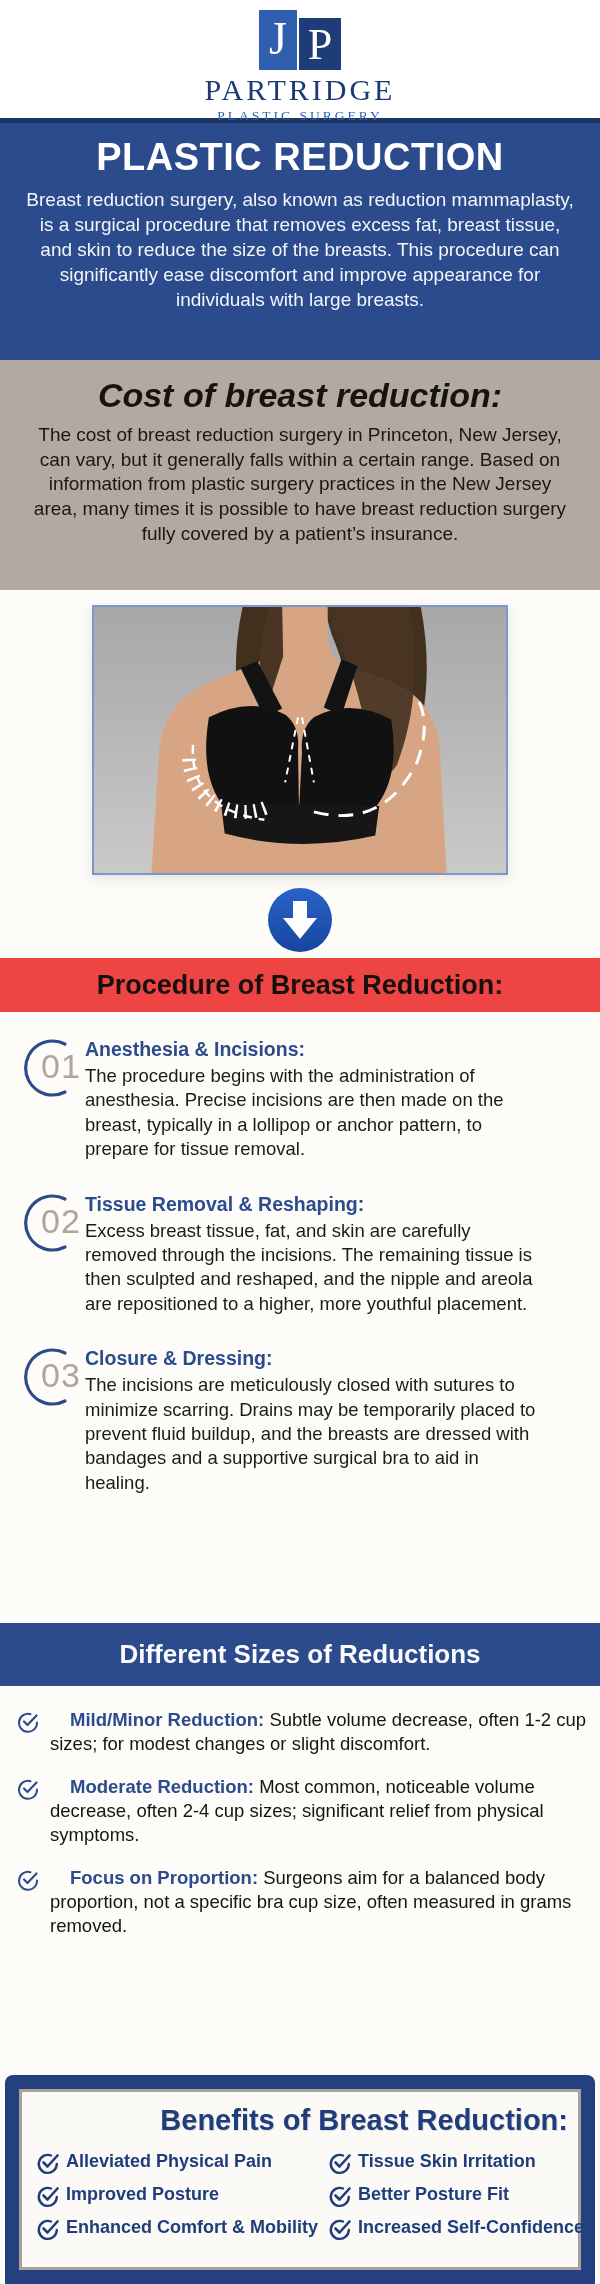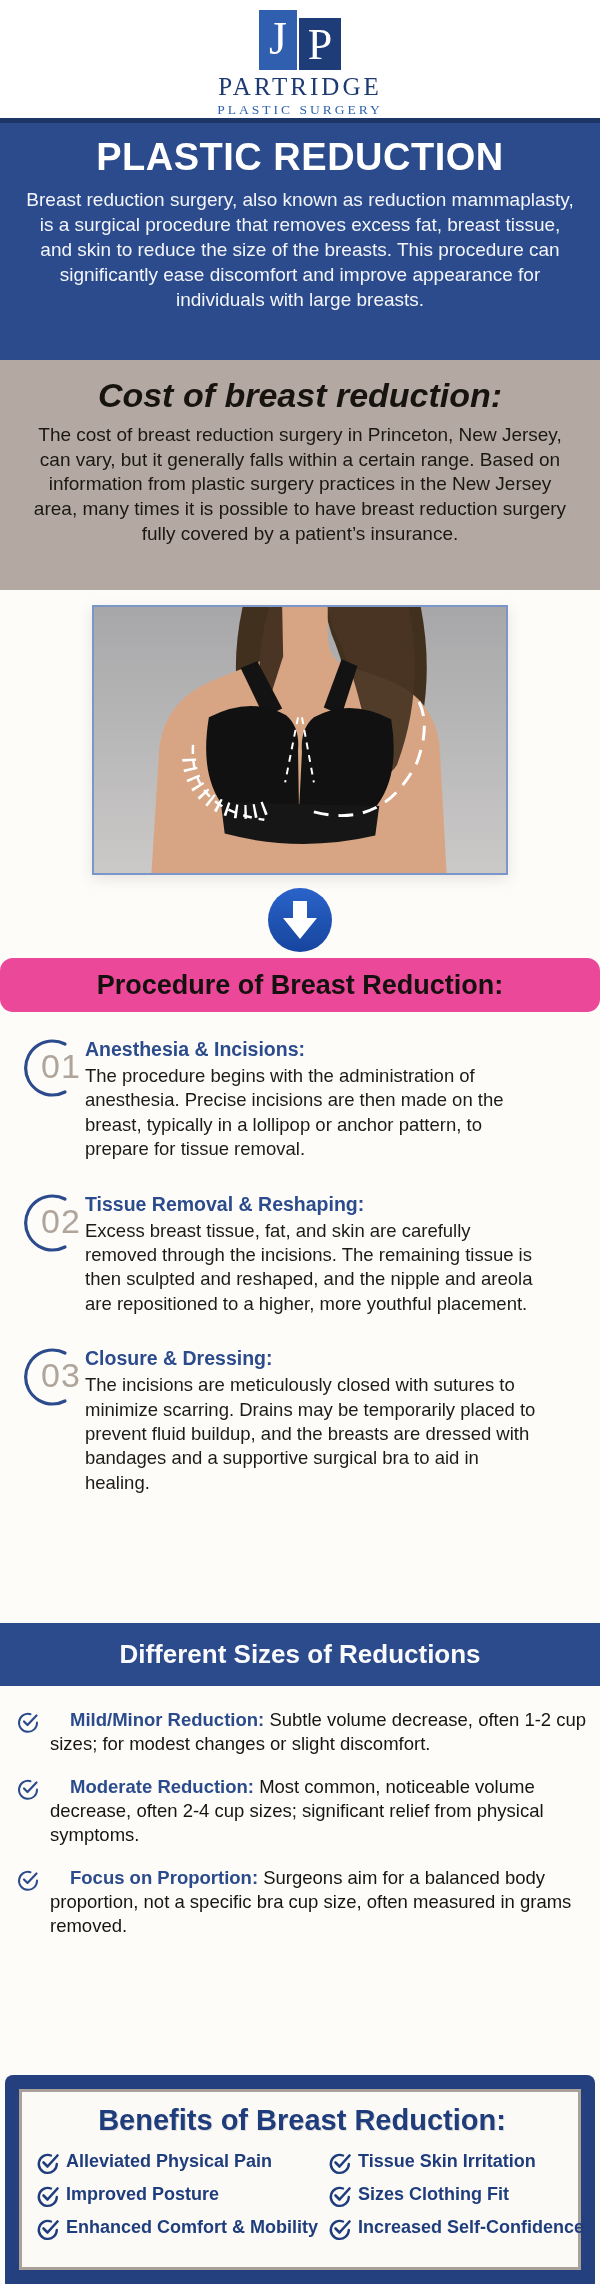--- a/index.html
+++ b/index.html
@@ -6,41 +6,41 @@
   html,body { width:600px; }
   body { font-family:"Liberation Sans","DejaVu Sans",sans-serif; background:#ffffff; }
   .page { width:600px; height:2284px; overflow:hidden; background:#fdfcf9; position:relative; }
 
   
   .logo-sec { height:118px; background:#ffffff; display:flex; flex-direction:column; align-items:center; justify-content:flex-start; padding-top:10px; }
   .logo-mark { display:flex; align-items:flex-end; gap:2px; height:60px; }
   .logo-block { color:#fff; font-family:"Liberation Serif","DejaVu Serif",serif; display:flex; align-items:center; justify-content:center; }
   .logo-j { width:38px; height:60px; background:#2f5fae; font-size:46px; padding-bottom:4px; }
   .logo-p { width:42px; height:52px; background:#1e3c78; font-size:44px; }
-  .logo-name { font-family:"Liberation Serif","DejaVu Serif",serif; color:#1d3a72; font-size:25px; letter-spacing:3px; margin-top:3px; font-weight:400; }
+  .logo-name { font-family:"Liberation Serif","DejaVu Serif",serif; color:#1d3a72; font-size:30px; letter-spacing:3px; margin-top:3px; font-weight:400; }
   .logo-tag { font-family:"Liberation Serif","DejaVu Serif",serif; color:#2e62b0; font-size:13.5px; letter-spacing:3px; margin-top:1px; }
 
   
   .hero { height:242px; background:#2b4b8c; border-top:5px solid #1c3766; color:#fff; text-align:center; padding:13px 26px 0; }
   .hero h1 { font-size:38px; font-weight:800; letter-spacing:0.5px; margin-bottom:9px; }
   .hero p { font-size:19px; line-height:1.31; font-weight:500; color:#f3f5fa; }
 
   
   .cost { height:230px; background:#b3a9a2; text-align:center; padding:16px 28px 0; }
   .cost h2 { font-size:34px; font-weight:800; color:#17130f; margin-bottom:8px;font-style:italic; }
   .cost p { font-size:19px; line-height:1.3; color:#1b1713; font-weight:500; }
 
   
   .photo-sec { height:368px; background:#fdfcf9; text-align:center; padding-top:15px; }
   .photo-frame { width:416px; height:270px; margin:0 auto; border:2px solid #7b96c8; background:#b9b9ba; box-shadow:0 4px 14px rgba(0,0,0,0.10); }
   .photo-frame svg { display:block; width:100%; height:100%; }
   .down-arrow { margin:13px auto 0; width:64px; height:64px; }
 
   
-  .proc-band { height:54px; background:#ec4899; display:flex; align-items:center; justify-content:center;border-radius:13px; }
+  .proc-band { height:54px; background:#ef4444; display:flex; align-items:center; justify-content:center; }
   .proc-band h2 { font-size:27px; font-weight:800; color:#15110e; }
 
   
   .steps { height:611px; background:#fdfcf9; padding:26px 55px 0 85px; }
   .step { position:relative; margin-bottom:31px; }
   .badge { position:absolute; left:-70px; top:-4px; width:72px; height:68px; }
   .badge svg { position:absolute; left:0; top:0; }
   .badge .num { position:absolute; left:26px; top:13px; font-size:34px; color:#b0a59b; font-weight:500; letter-spacing:1px; }
   .step h3 { color:#2b4b8c; font-size:19.5px; font-weight:700; margin-bottom:3px; }
   .step p { color:#1d1b19; font-size:18.5px; line-height:1.32; font-weight:500; }
@@ -50,21 +50,21 @@
   .sizes-band h2 { color:#fbfbfd; font-size:26px; font-weight:700; }
   .sizes { height:389px; background:#fdfcf9; padding:22px 8px 0 16px; }
   .size-item { display:flex; gap:8px; margin-bottom:19px; }
   .size-item .ck { flex:0 0 26px; padding-top:2px; }
   .size-item .txt { font-size:18.5px; line-height:1.3; color:#171513; font-weight:500; }
   .size-item .txt b { color:#2b4b8c; font-weight:700;margin-left:20px; }
 
   
   .benefits { height:209px; background:#24407e; border-radius:8px 8px 0 0; margin:0 5px; padding:14px; }
   .benefits-inner { background:#fbfaf7; border:3px solid #a9a09a; height:100%; padding:12px 10px 0 14px; }
-  .benefits-inner h2 { text-align:center; color:#1f3d7c; font-size:29px; font-weight:800; margin-bottom:14px; text-shadow:1px 1px 0 rgba(160,160,160,0.35); }
+  .benefits-inner h2 { text-align:right; color:#1f3d7c; font-size:29px; font-weight:800; margin-bottom:14px; text-shadow:1px 1px 0 rgba(160,160,160,0.35); }
   .ben-cols { display:flex; }
   .ben-col { display:flex; flex-direction:column; gap:9px; }
   .ben-col.left { width:292px; }
   .ben-col.right { flex:1; padding-left:10px; }
   .ben-divider { width:2px; background:#24407e; margin:2px 0; }
   .ben-item { display:flex; align-items:flex-start; gap:6px; color:#1f3d7c; font-size:18px; font-weight:700; white-space:nowrap; }
   .ben-item .ck { flex:0 0 24px; height:24px; }
 </style>
 </head>
 <body>
@@ -260,21 +260,21 @@
                   <path d="M15 4.5 A9 9 0 1 0 20.8 13" fill="none" stroke="#1f3d7c" stroke-width="2.4" stroke-linecap="round"></path>
                   <path d="M7.5 11.5 L11.5 15.5 L21.5 4.5" fill="none" stroke="#1f3d7c" stroke-width="2.6" stroke-linecap="round" stroke-linejoin="round"></path>
                 </svg></span>
             <span>Tissue Skin Irritation</span>
           </div>
           <div class="ben-item">
             <span class="ck"><svg width="24" height="24" viewBox="0 0 24 24">
                   <path d="M15 4.5 A9 9 0 1 0 20.8 13" fill="none" stroke="#1f3d7c" stroke-width="2.4" stroke-linecap="round"></path>
                   <path d="M7.5 11.5 L11.5 15.5 L21.5 4.5" fill="none" stroke="#1f3d7c" stroke-width="2.6" stroke-linecap="round" stroke-linejoin="round"></path>
                 </svg></span>
-            <span>Sizes Clothing Fit</span>
+            <span>Better Posture Fit</span>
           </div>
           <div class="ben-item">
             <span class="ck"><svg width="24" height="24" viewBox="0 0 24 24">
                   <path d="M15 4.5 A9 9 0 1 0 20.8 13" fill="none" stroke="#1f3d7c" stroke-width="2.4" stroke-linecap="round"></path>
                   <path d="M7.5 11.5 L11.5 15.5 L21.5 4.5" fill="none" stroke="#1f3d7c" stroke-width="2.6" stroke-linecap="round" stroke-linejoin="round"></path>
                 </svg></span>
             <span>Increased Self-Confidence</span>
           </div>
         </div>
 

